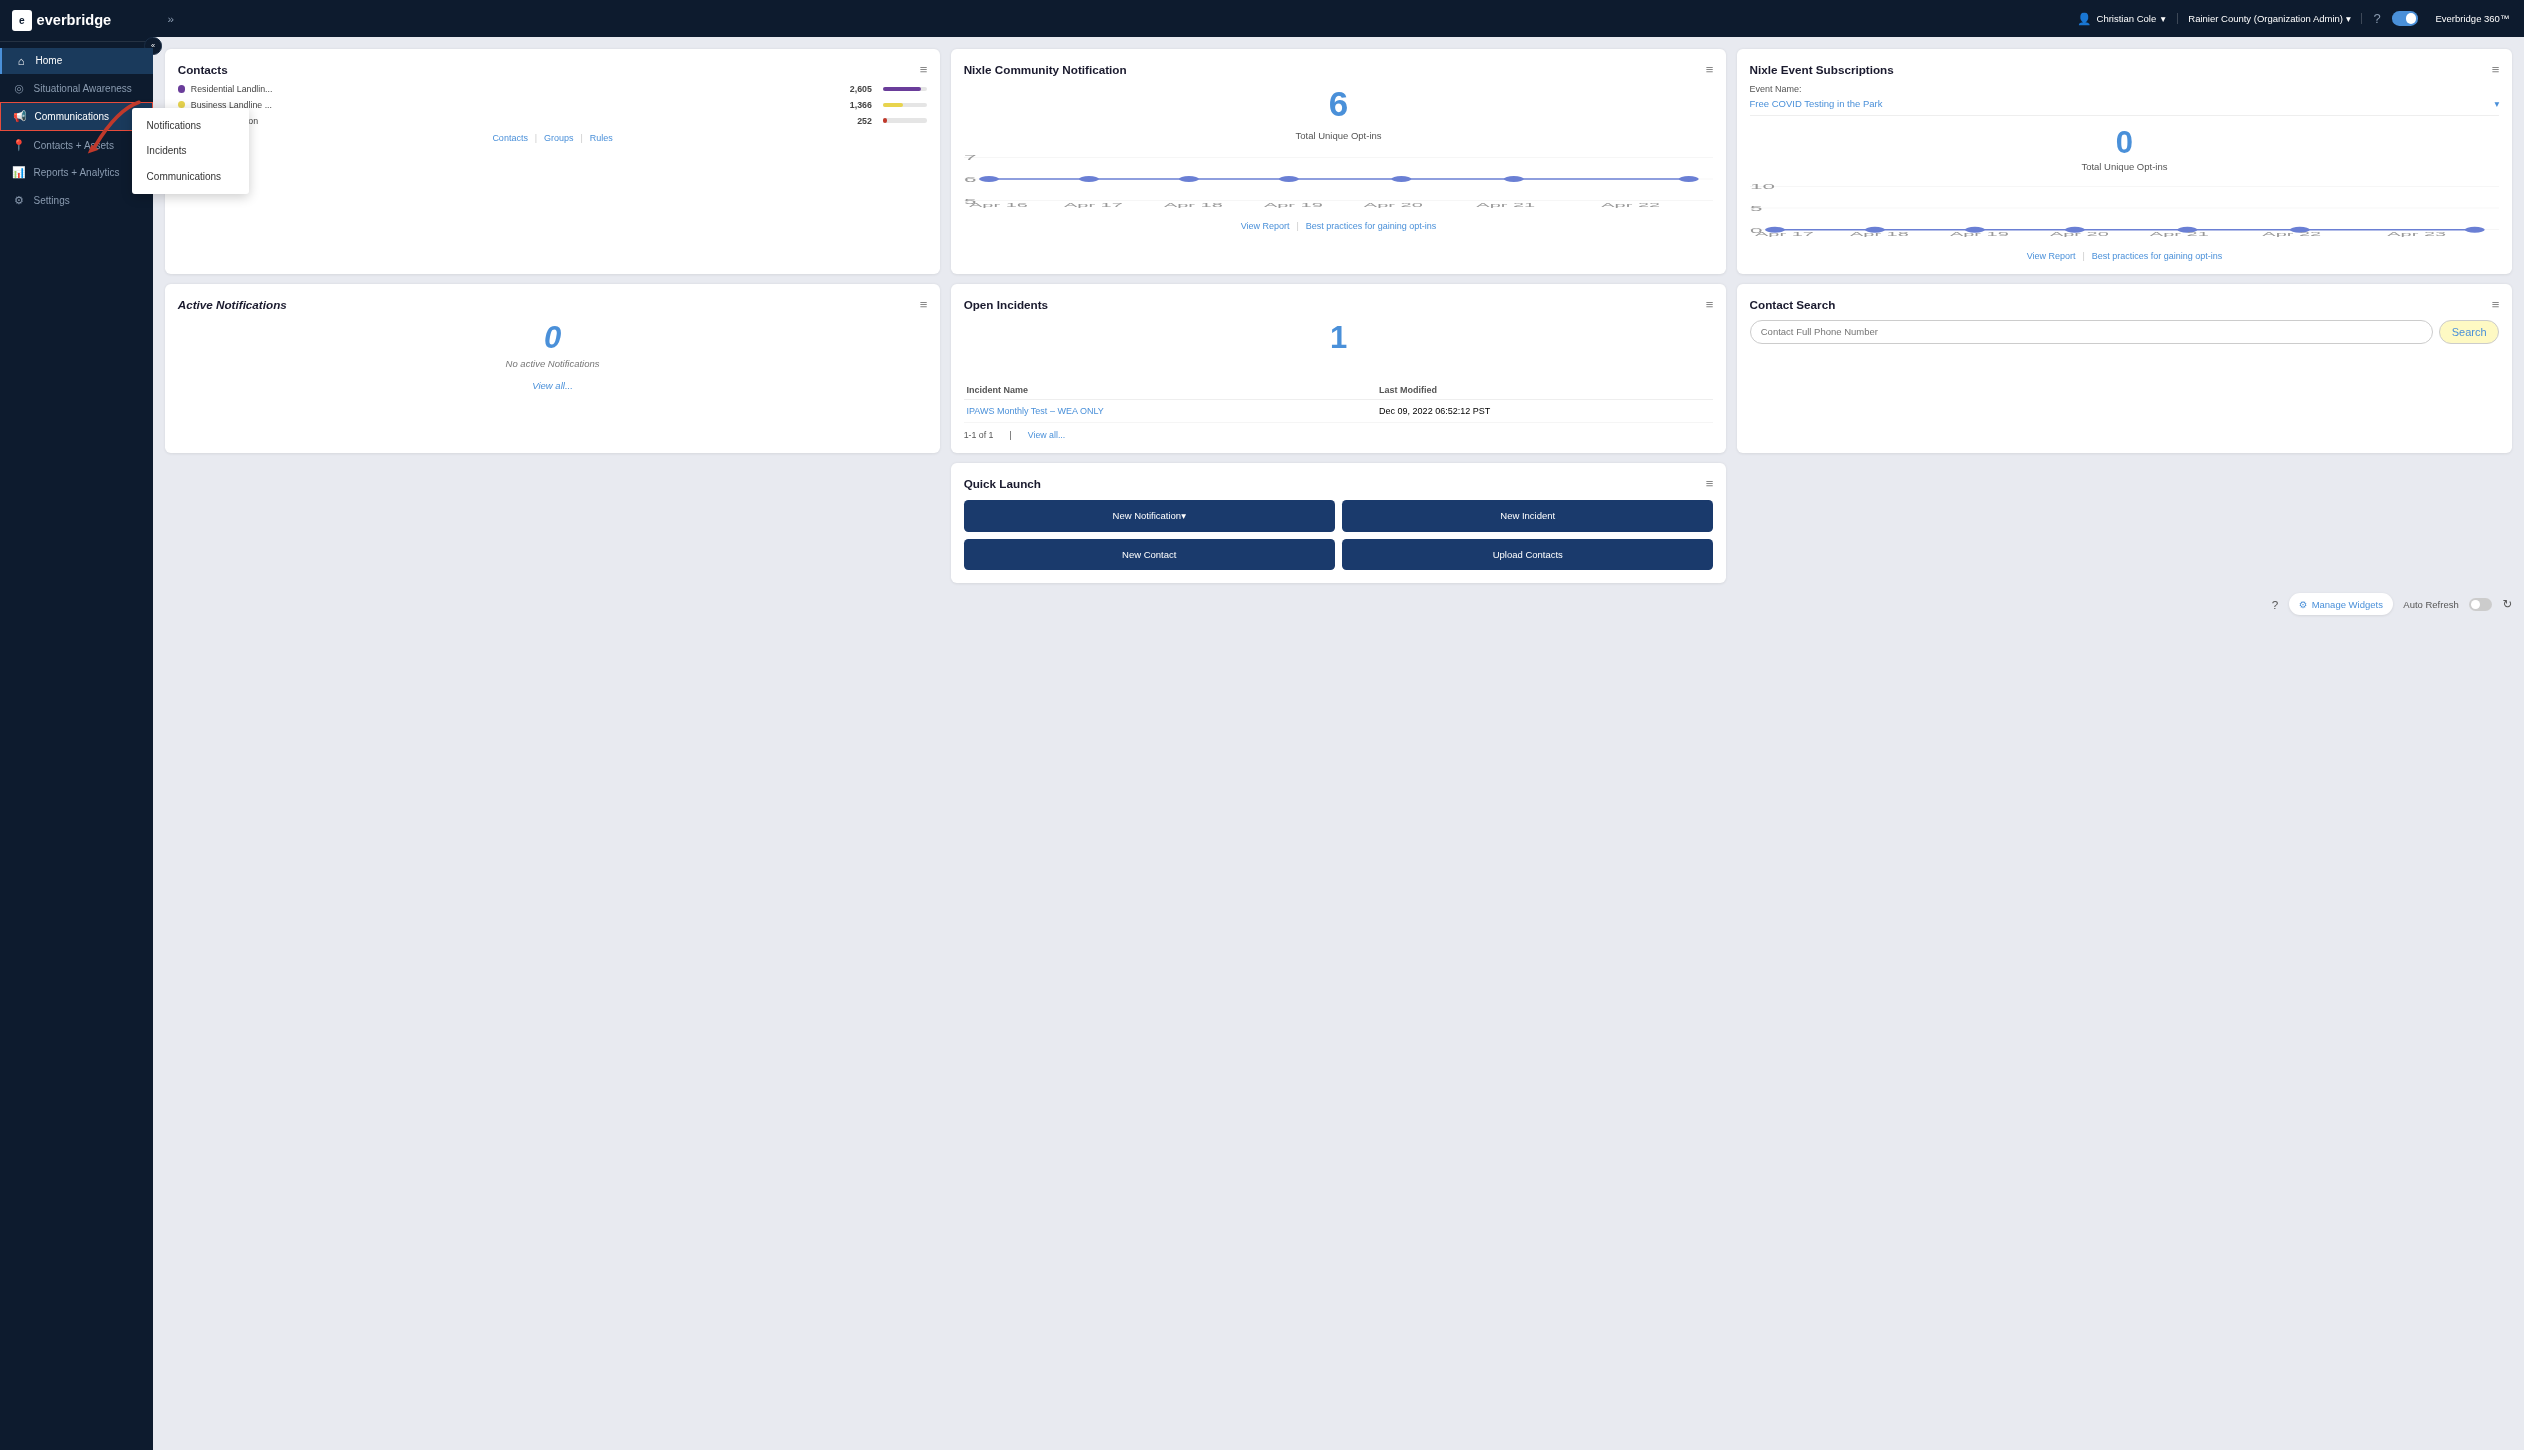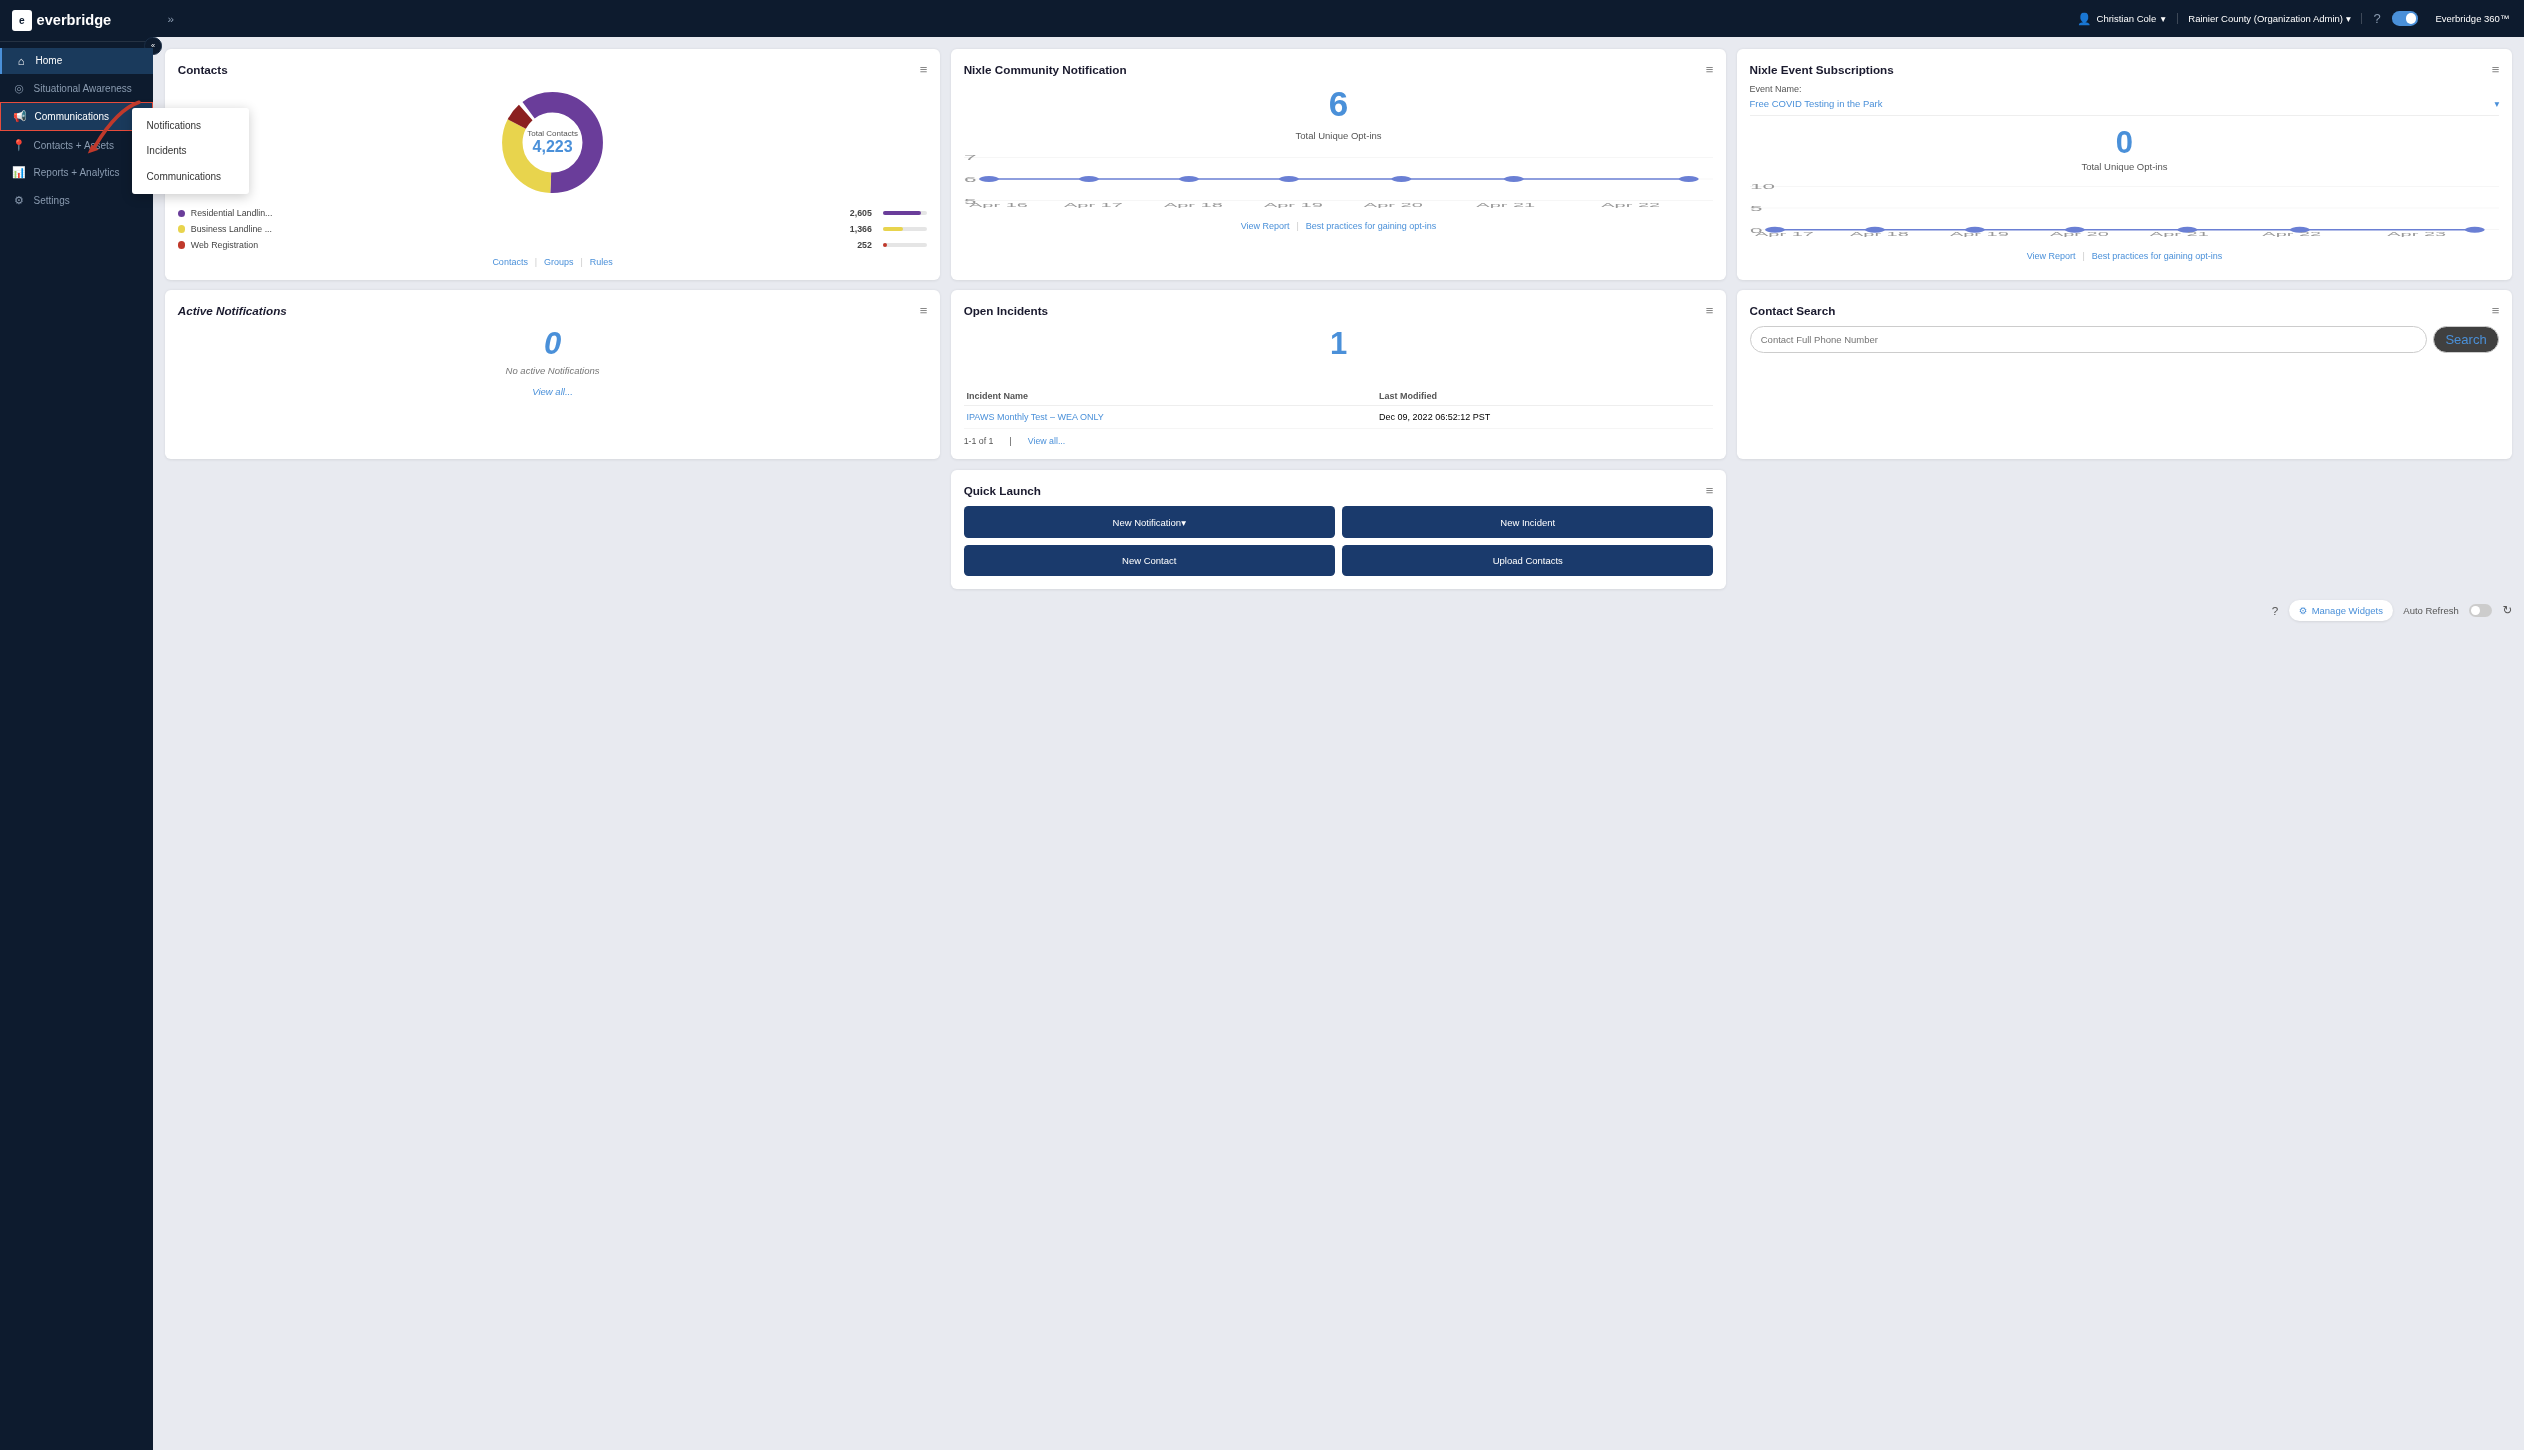--- a/index.html
+++ b/index.html
@@ -316,25 +316,25 @@
     .search-input {
       flex: 1;
       border: 0.7px solid #ccc;
       border-radius: 14.6px;
       padding: 5.1px 10.2px;
       font-size: 9.5px;
       outline: none;
       color: #999;
     }
     .search-btn {
-      background: #404040;
+      background: #fef9c3;
       border: 0.7px solid #ccc;
       border-radius: 14.6px;
       padding: 5.1px 11.7px;
-      font-size: 13px;
+      font-size: 11px;
       color: #4a90d9;
       cursor: pointer;
       font-weight: 500;
     }
 
     
     .quick-card { grid-column: 2; grid-row: 3; }
     .quick-buttons { display: grid; grid-template-columns: 1fr 1fr; gap: 7.3px; margin-top: 8.8px; }
     .quick-btn {
       background: #1a3a6c;
@@ -436,36 +436,20 @@
       </button>
       <span class="auto-refresh-label">Auto Refresh</span>
       <div class="toggle-small"></div>
       <span class="refresh-icon">↻</span>
     </div>
 
     <div class="card contacts-card">
       <div class="card-header">
         <span class="card-title">Contacts</span>
         <span class="menu-dots">≡</span>
-      </div>
-      <div class="donut-section">
-        <div class="donut-container">
-          <svg class="donut-svg" viewBox="0 0 160 160">
-
-            <circle cx="80" cy="80" r="55" fill="none" stroke="#6a3d9a" stroke-width="28" stroke-dasharray="210 135" stroke-dashoffset="35" transform="rotate(-90 80 80)"></circle>
-
-            <circle cx="80" cy="80" r="55" fill="none" stroke="#e8d44d" stroke-width="28" stroke-dasharray="110 235" stroke-dashoffset="-175" transform="rotate(-90 80 80)"></circle>
-
-            <circle cx="80" cy="80" r="55" fill="none" stroke="#8b2020" stroke-width="28" stroke-dasharray="20 325" stroke-dashoffset="-285" transform="rotate(-90 80 80)"></circle>
-          </svg>
-          <div class="donut-label">
-            <div class="donut-label-text">Total Contacts</div>
-            <div class="donut-label-num">4,223</div>
-          </div>
-        </div>
       </div>
       <div class="legend">
         <div class="legend-item">
           <div class="legend-dot" style="background:#6a3d9a"></div>
           <span class="legend-name">Residential Landlin...</span>
           <span class="legend-count">2,605</span>
           <div class="legend-bar-wrap">
             <div class="legend-bar" style="width:85%;background:#6a3d9a"></div>
           </div>
         </div>

